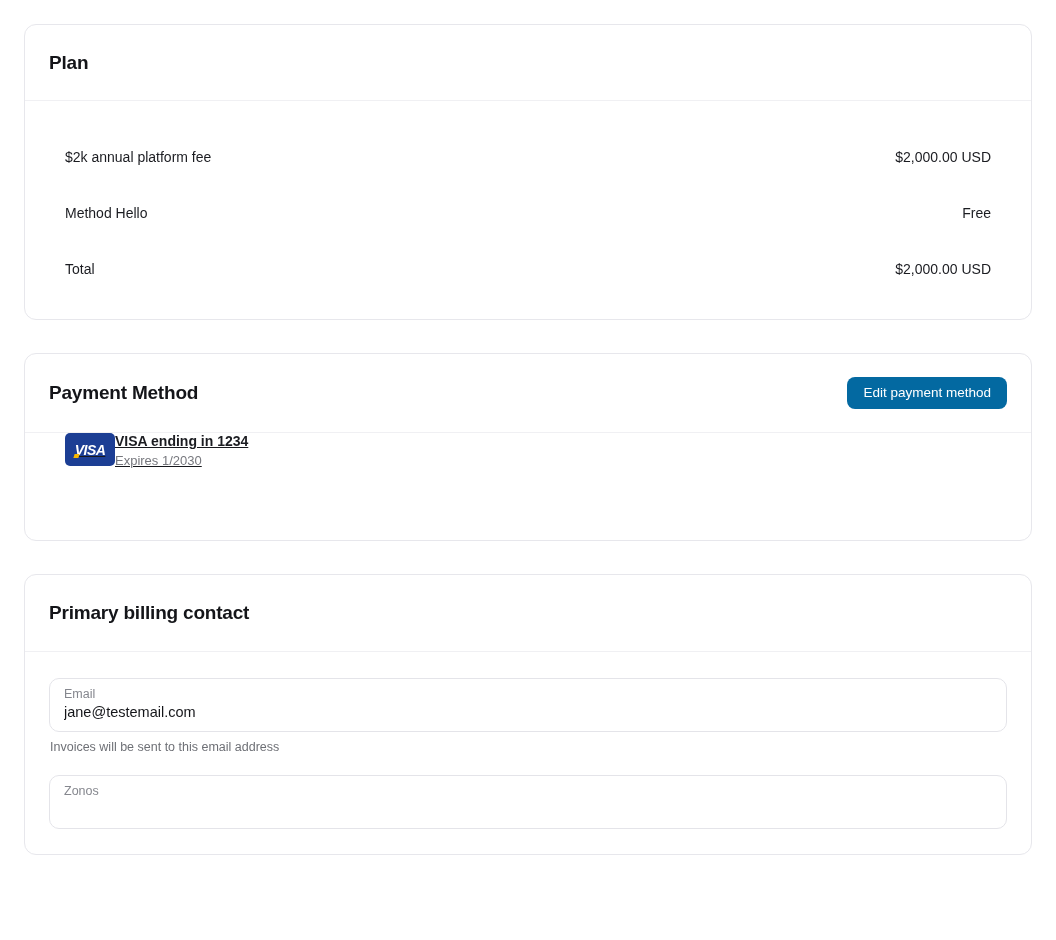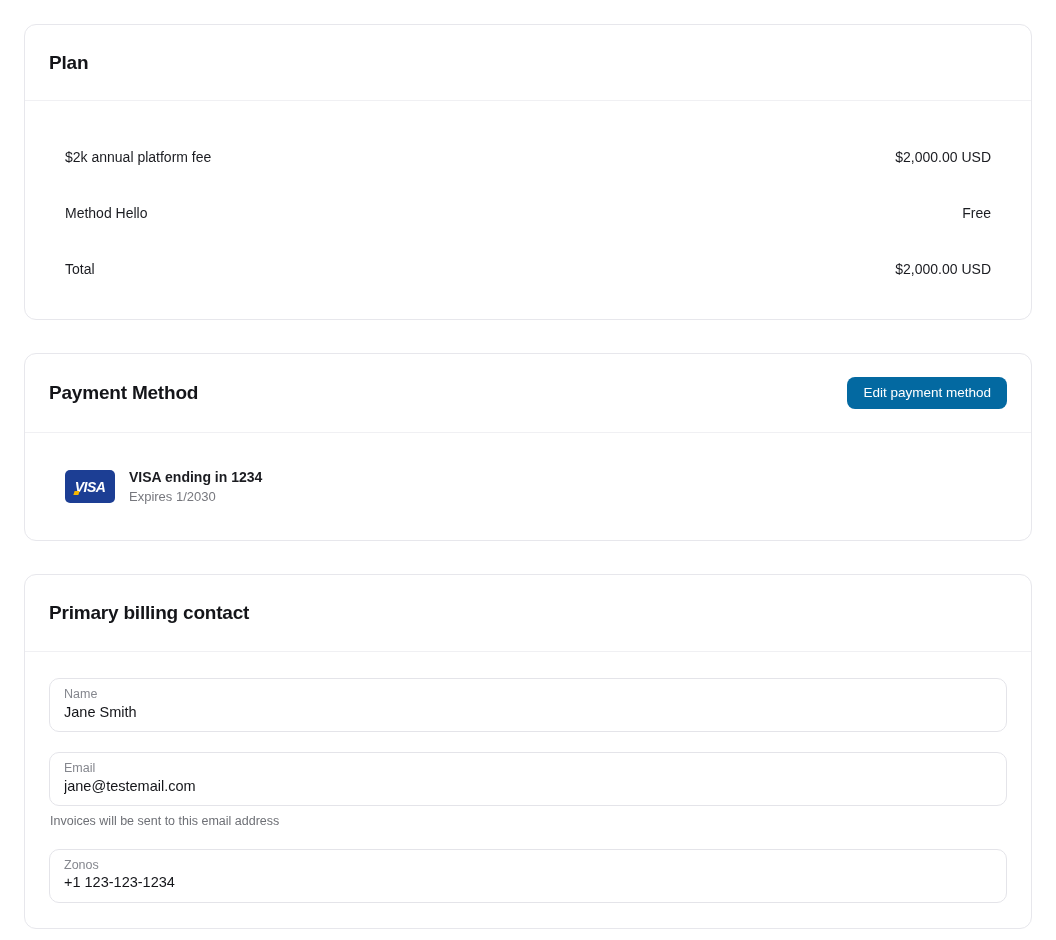--- a/index.html
+++ b/index.html
@@ -60,23 +60,23 @@
     font-family: "Liberation Sans", sans-serif;
     font-size: 13.5px;
     font-weight: 500;
     padding: 9px 16px;
     cursor: pointer;
     line-height: 1;
   }
   .payment-body {
     height: 107px;
     display: flex;
-    align-items: center;
+    align-items: flex-start;
     padding: 0 40px;
-    gap: 14px;
+    text-decoration: underline;
   }
   .visa-badge {
     position: relative;
     width: 50px;
     height: 33px;
     background: #1c3e94;
     border-radius: 5px;
     display: flex;
     align-items: center;
     justify-content: center;
@@ -183,38 +183,31 @@
       </div>
     </div>
   </section>
 
   <section class="card">
     <div class="card-header contact-header">
       <h2 class="card-title">Primary billing contact</h2>
     </div>
     <div class="contact-body">
 
-      <div class="field-group">
-        <div class="field">
-          <span class="field-label">Name</span>
-          <input class="field-input" type="text" value="Jane Smith" style="">
-        </div>
-      </div>
 
       <div class="field-group">
         <div class="field">
           <span class="field-label">Email</span>
           <input class="field-input" type="text" value="jane@testemail.com" style="">
         </div>
         <div class="field-helper">Invoices will be sent to this email address</div>
       </div>
 
       <div class="field-group">
         <div class="field">
           <span class="field-label">Zonos</span>
-          <input class="field-input" type="text" value="+1 123-123-1234" style="">
         </div>
       </div>
 
     </div>
   </section>
 
 </div>
 
 </body></html>

